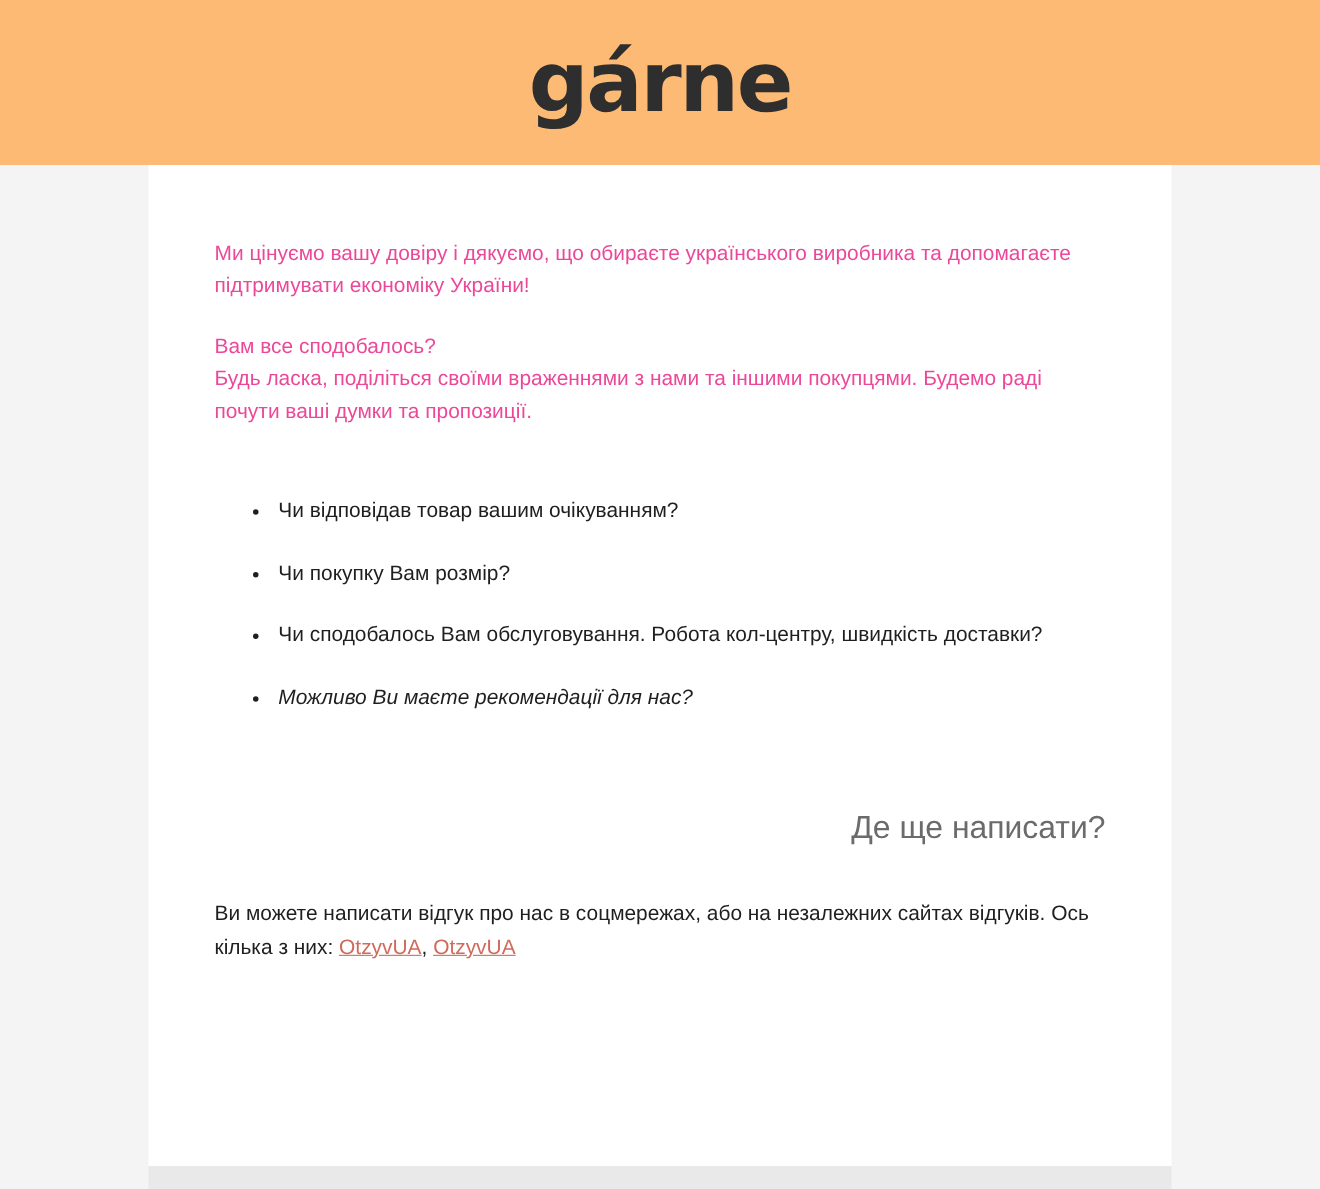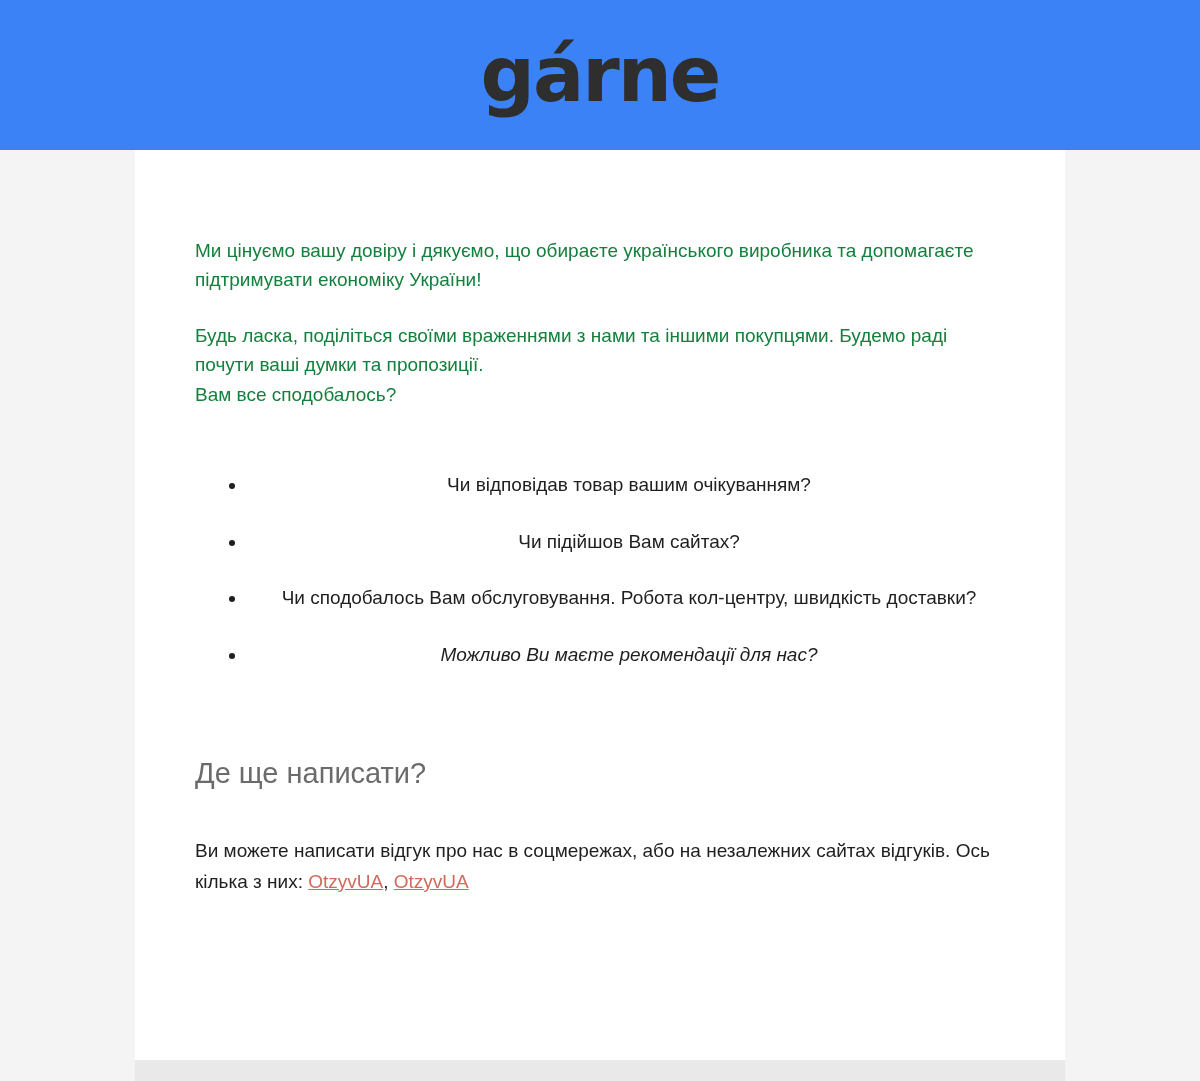--- a/index.html
+++ b/index.html
@@ -17,21 +17,21 @@
     width: 1200px;
     min-height: 1081px;
     position: relative;
     box-sizing: border-box;
   }
   .brand-header {
     height: 150px;
     display: flex;
     align-items: center;
     justify-content: center;
-    background: #3b82f6;
+    background: #fdba74;
     text-align: right;
   }
   .brand-logo {
     font-family: "DejaVu Sans", sans-serif;
     font-weight: 700;
     font-size: 76px;
     letter-spacing: -2px;
     color: #2e2e2e;
     line-height: 1;
     user-select: none;
@@ -47,49 +47,48 @@
   }
   .title {
     text-align: center;
     font-size: 30px;
     font-weight: 400;
     color: #6b6b6b;
     margin: 10px 0 0 0;
     letter-spacing: 0.2px;
   }
   .intro {
-    margin-top: 46px;
+    margin-top: 26px;
     font-size: 19px;
     line-height: 1.55;
-    color: #15803d;
+    color: #ec4899;
   }
   .intro p {
     margin: 0;
   }
   .intro .spacer {
     height: 26px;
   }
   .question-list {
     margin: 62px 0 0 0;
     padding-left: 52px;
     font-size: 19px;
     line-height: 1.5;
     color: #1f1f1f;
   }
   .question-list li {
     margin-bottom: 28px;
     padding-left: 6px;
-    text-align: center;
   }
   .question-list li:last-child {
     margin-bottom: 0;
     font-style: italic;
   }
   .subtitle {
-    text-align: left;
+    text-align: right;
     font-size: 29px;
     font-weight: 400;
     color: #6b6b6b;
     margin: 88px 0 0 0;
   }
   .outro {
     margin-top: 46px;
     font-size: 19px;
     line-height: 1.6;
     color: #1f1f1f;
@@ -115,27 +114,27 @@
   <div class="brand-header">
     <div class="brand-logo">gárne</div>
   </div>
 
   <div class="email-card">
 
 
     <div class="intro">
       <p>Ми цінуємо вашу довіру і дякуємо, що обираєте українського виробника та допомагаєте підтримувати економіку України!</p>
       <div class="spacer"></div>
+      <p>Вам все сподобалось?</p>
       <p>Будь ласка, поділіться своїми враженнями з нами та іншими покупцями. Будемо раді почути ваші думки та пропозиції.</p>
-      <p>Вам все сподобалось?</p>
     </div>
 
     <ul class="question-list">
       <li>Чи відповідав товар вашим очікуванням?</li>
-      <li>Чи підійшов Вам сайтах?</li>
+      <li>Чи покупку Вам розмір?</li>
       <li>Чи сподобалось Вам обслуговування. Робота кол-центру, швидкість доставки?</li>
       <li>Можливо Ви маєте рекомендації для нас?</li>
     </ul>
 
     <h2 class="subtitle">Де ще написати?</h2>
 
     <div class="outro">
       <span>Ви можете написати відгук про нас в соцмережах, або на незалежних сайтах відгуків. Ось кілька з них: </span><a href="#">OtzyvUA</a><span>, </span><a href="#">OtzyvUA</a>
     </div>
 

